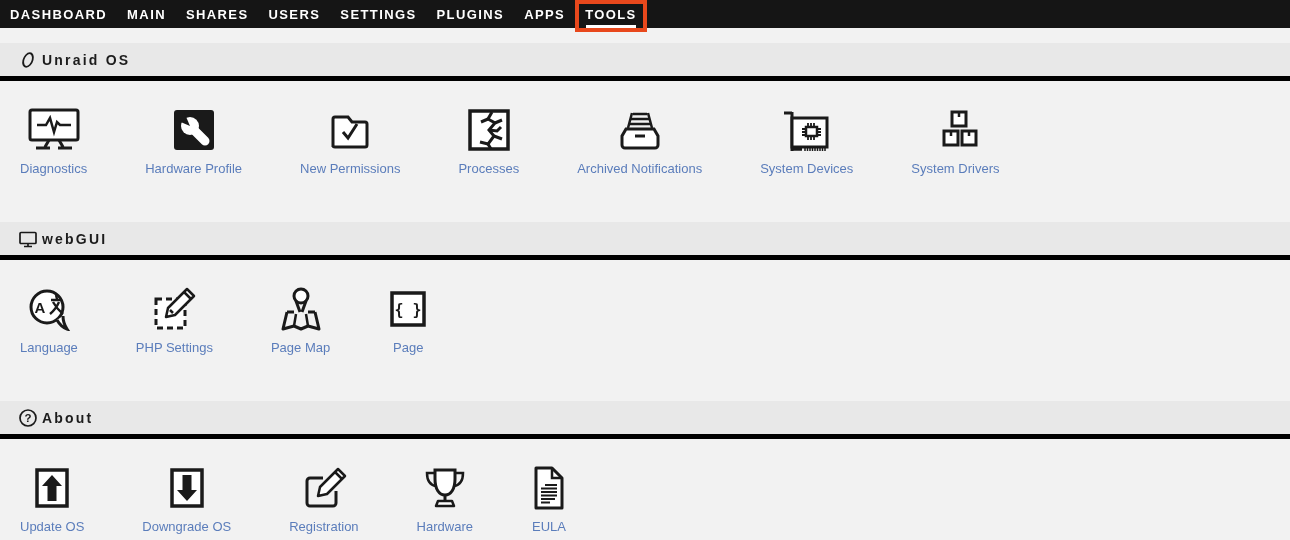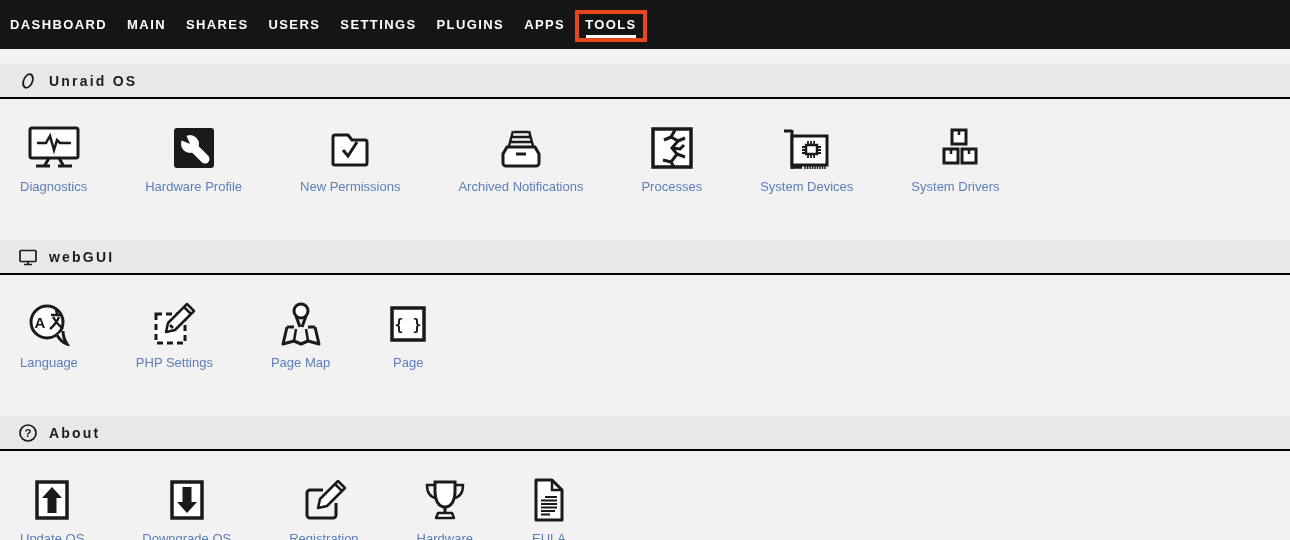--- a/index.html
+++ b/index.html
@@ -4,38 +4,38 @@
 <style>
   html,body{margin:0;padding:0;}
   body{
     width:1290px;height:540px;overflow:hidden;position:relative;
     background:#f2f2f2;
     font-family:"Liberation Sans","DejaVu Sans",sans-serif;
     -webkit-font-smoothing:antialiased;
   }
   
   .topnav{
-    height:49px;background:#151515;display:flex;align-items:center;
+    height:28px;background:#151515;display:flex;align-items:center;
     padding-left:10px;gap:20px;position:relative;
   }
   .nav-item{
     color:#fff;font-size:13px;font-weight:bold;letter-spacing:1.4px;
     cursor:pointer;position:relative;white-space:nowrap;
   }
   .nav-item.active .underline{
     position:absolute;left:1px;right:1px;bottom:-6px;height:3px;background:#fff;
   }
   .annotation-box{
     position:absolute;top:-7px;bottom:-10px;left:-10px;right:-10px;
     border:4px solid #e8481c;pointer-events:none;
   }
   
   .section-header{
-    height:33px;background:#e8e8e8;border-bottom:2px solid #000000;
-    display:flex;align-items:center;gap:11px;padding-left:18px;
+    height:33px;background:#e8e8e8;border-bottom:5px solid #000000;
+    display:flex;align-items:center;gap:4px;padding-left:18px;
   }
   .section-header.first{margin-top:15px;}
   .sh-title{
     font-size:14px;font-weight:700;letter-spacing:2.2px;color:#1c1c1c;white-space:nowrap;
   }
   .sh-icon{display:flex;align-items:center;}
   .section-content{
     display:flex;gap:58px;padding:25px 0 45px 20px;align-items:center;
   }
   .tool-item{
@@ -109,39 +109,39 @@
         <svg width="44" height="40" viewBox="0 0 44 40">
           <path d="M5,37 V9 a2,2 0 0 1 2,-2 h13 l4,5 h13 a2,2 0 0 1 2,2 v21 a2,2 0 0 1 -2,2 h-30 a2,2 0 0 1 -2,-2 z" fill="#fff" stroke="#1a1a1a" stroke-width="3"></path>
           <polyline points="15,22 20,28 29,14" fill="none" stroke="#1a1a1a" stroke-width="3"></polyline>
         </svg>
       </span>
       <span class="tool-label">New Permissions</span>
     </a>
 
     <a class="tool-item">
       <span class="tool-icon">
+        <svg width="44" height="44" viewBox="0 0 44 44">
+          <rect x="3" y="3" width="38" height="38" fill="#fff" stroke="#1a1a1a" stroke-width="3.5"></rect>
+          <path d="M25,4 L21,11 L28,15 L22,22 L27,28 L21,36 L24,41" fill="none" stroke="#1a1a1a" stroke-width="3"></path>
+          <path d="M28,15 L35,12 M22,22 L30,23 L34,19 M27,28 L35,31 M21,11 L14,14 M21,36 L13,34" fill="none" stroke="#1a1a1a" stroke-width="3"></path>
+        </svg>
+      </span>
+      <span class="tool-label">Processes</span>
+    </a>
+
+    <a class="tool-item">
+      <span class="tool-icon">
         <svg width="48" height="40" viewBox="0 0 48 40">
           <path d="M17,4 H31 M15,9 H33 M13,14 H35" stroke="#1a1a1a" stroke-width="2.5" fill="none"></path>
           <path d="M12,18 L16,3 M36,18 L32,3" stroke="#1a1a1a" stroke-width="2.5" fill="none"></path>
           <path d="M10,19 H38 L42,26 V35 a3,3 0 0 1 -3,3 H9 a3,3 0 0 1 -3,-3 V26 Z" fill="#fff" stroke="#1a1a1a" stroke-width="3"></path>
           <path d="M19,26 H29" stroke="#1a1a1a" stroke-width="3" fill="none"></path>
         </svg>
       </span>
       <span class="tool-label">Archived Notifications</span>
-    </a>
-
-    <a class="tool-item">
-      <span class="tool-icon">
-        <svg width="44" height="44" viewBox="0 0 44 44">
-          <rect x="3" y="3" width="38" height="38" fill="#fff" stroke="#1a1a1a" stroke-width="3.5"></rect>
-          <path d="M25,4 L21,11 L28,15 L22,22 L27,28 L21,36 L24,41" fill="none" stroke="#1a1a1a" stroke-width="3"></path>
-          <path d="M28,15 L35,12 M22,22 L30,23 L34,19 M27,28 L35,31 M21,11 L14,14 M21,36 L13,34" fill="none" stroke="#1a1a1a" stroke-width="3"></path>
-        </svg>
-      </span>
-      <span class="tool-label">Processes</span>
     </a>
 
     <a class="tool-item">
       <span class="tool-icon">
         <svg width="52" height="46" viewBox="0 0 52 46">
           <path d="M3,6 H11 M11,5 V44" stroke="#1a1a1a" stroke-width="3" fill="none"></path>
           <rect x="11" y="16" width="4" height="5" fill="#1a1a1a"></rect>
           <rect x="11" y="26" width="4" height="5" fill="#1a1a1a"></rect>
           <rect x="11" y="11" width="35" height="29" fill="#fff" stroke="#1a1a1a" stroke-width="3"></rect>
           <rect x="25" y="20" width="11" height="9" fill="none" stroke="#1a1a1a" stroke-width="2.5"></rect>

